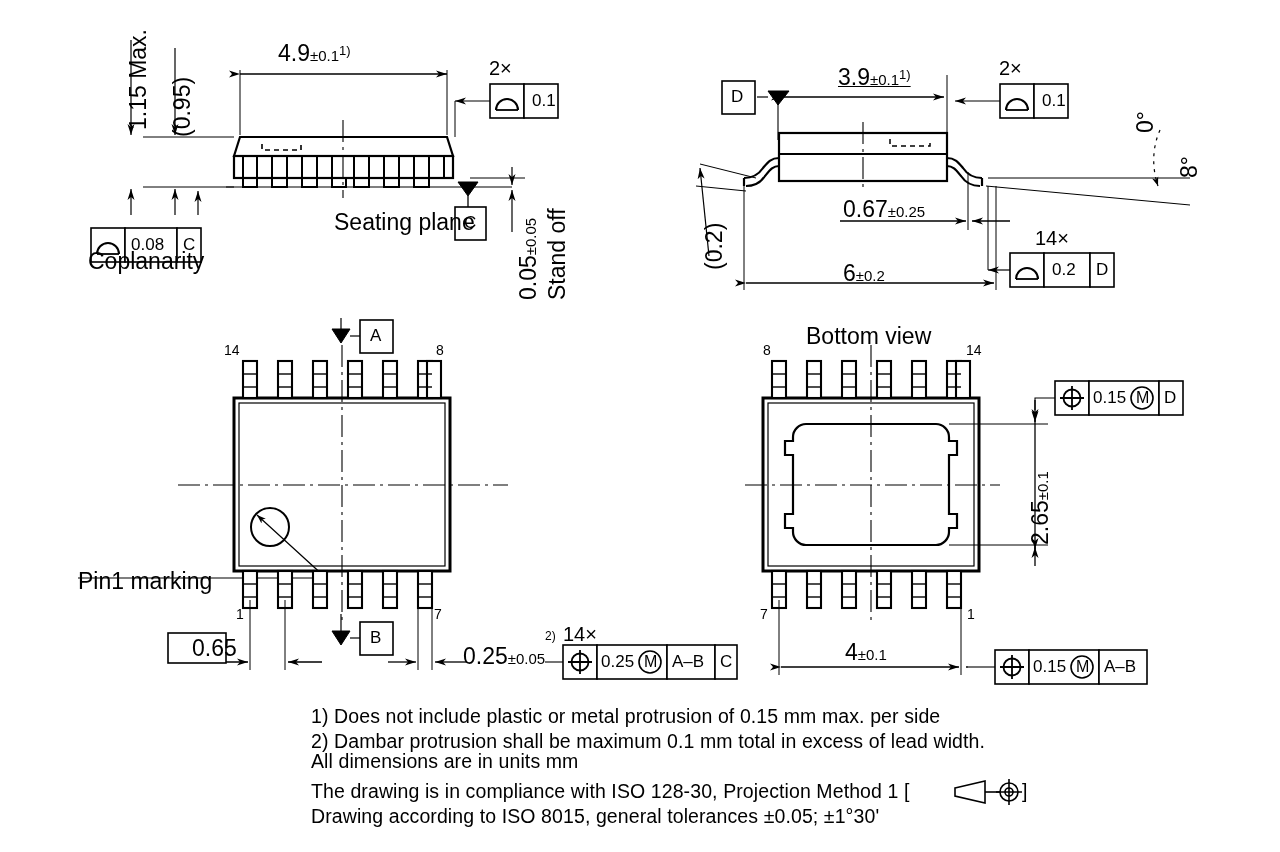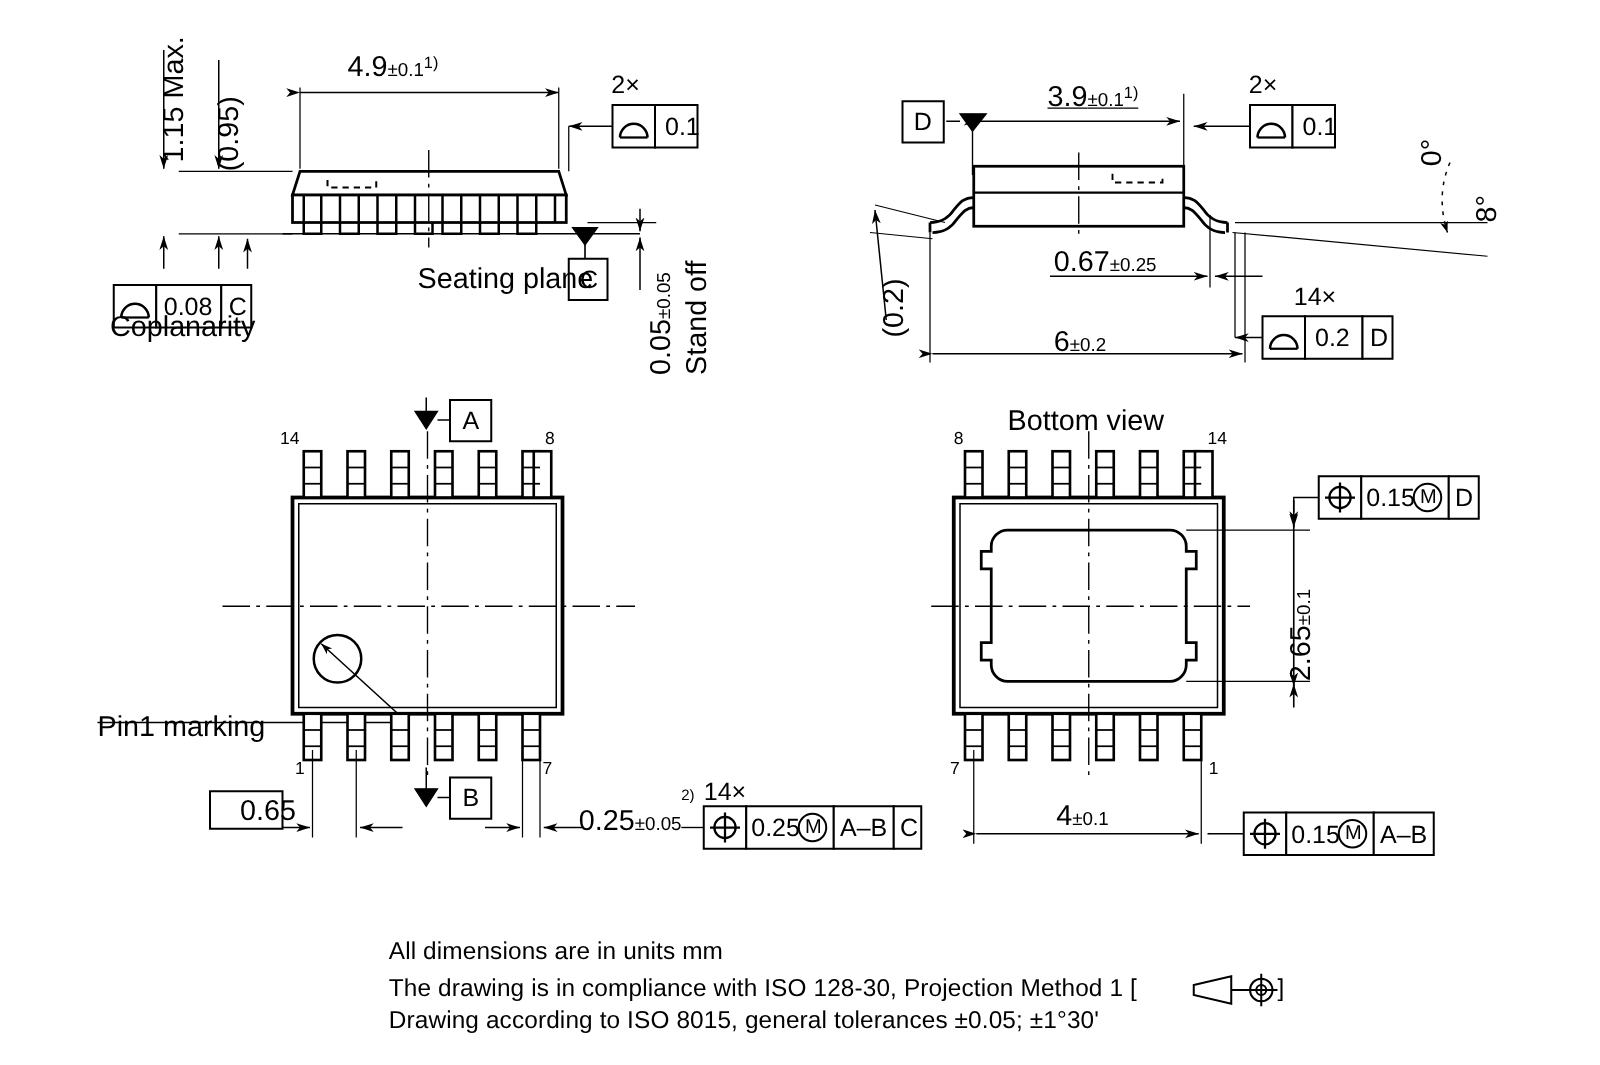--- a/index.html
+++ b/index.html
@@ -7,21 +7,21 @@
        font-family:"Liberation Sans",sans-serif;color:#000;}
   #stage{position:absolute;left:0;top:0;width:1280px;height:852px;}
   svg{position:absolute;left:0;top:0;}
   .txt{position:absolute;white-space:nowrap;line-height:1;color:#000;}
   .vrot{transform-origin:0 0;transform:rotate(-90deg);}
   .note{font-size:19.5px;letter-spacing:0.1px;}
   .big{font-size:23px;}
   .mid{font-size:20px;}
   .small{font-size:14px;}
   .tiny{font-size:12px;}
-  .fcf{font-size:20px;}
+  .fcf{font-size:17px;}
   .dimnum{font-size:23px;}
   .dimtol{font-size:15px;}
   .sup{font-size:13px;vertical-align:super;}
 </style>
 </head>
 <body>
 
 <div id="stage">
 
 <svg width="1280" height="852" viewBox="0 0 1280 852">
@@ -468,18 +468,20 @@
 </div>
 
 <div class="txt fcf" style="left:1093px;top:389px;">0.15</div>
 <div class="txt" style="left:1136px;top:390px;font-size:16px;">M</div>
 <div class="txt fcf" style="left:1164px;top:389px;">D</div>
 
 <div class="txt fcf" style="left:1033px;top:658px;">0.15</div>
 <div class="txt" style="left:1076px;top:659px;font-size:16px;">M</div>
 <div class="txt fcf" style="left:1104px;top:658px;">A–B</div>
 
+<div class="txt note" style="left:311px;top:707px;">1) Does not include plastic or metal protrusion of 0.15 mm max. per side</div>
+<div class="txt note" style="left:311px;top:732px;">2) Dambar protrusion shall be maximum 0.1 mm total in excess of lead width.</div>
 <div class="txt note" style="left:311px;top:752px;">All dimensions are in units mm</div>
 <div class="txt note" style="left:311px;top:782px;">The drawing is in compliance with ISO 128-30, Projection Method 1 [</div>
 <div class="txt note" style="left:1022px;top:782px;">]</div>
 <div class="txt note" style="left:311px;top:807px;">Drawing according to ISO 8015, general tolerances ±0.05; ±1°30'</div>
 
 </div>
 
 </body></html>

